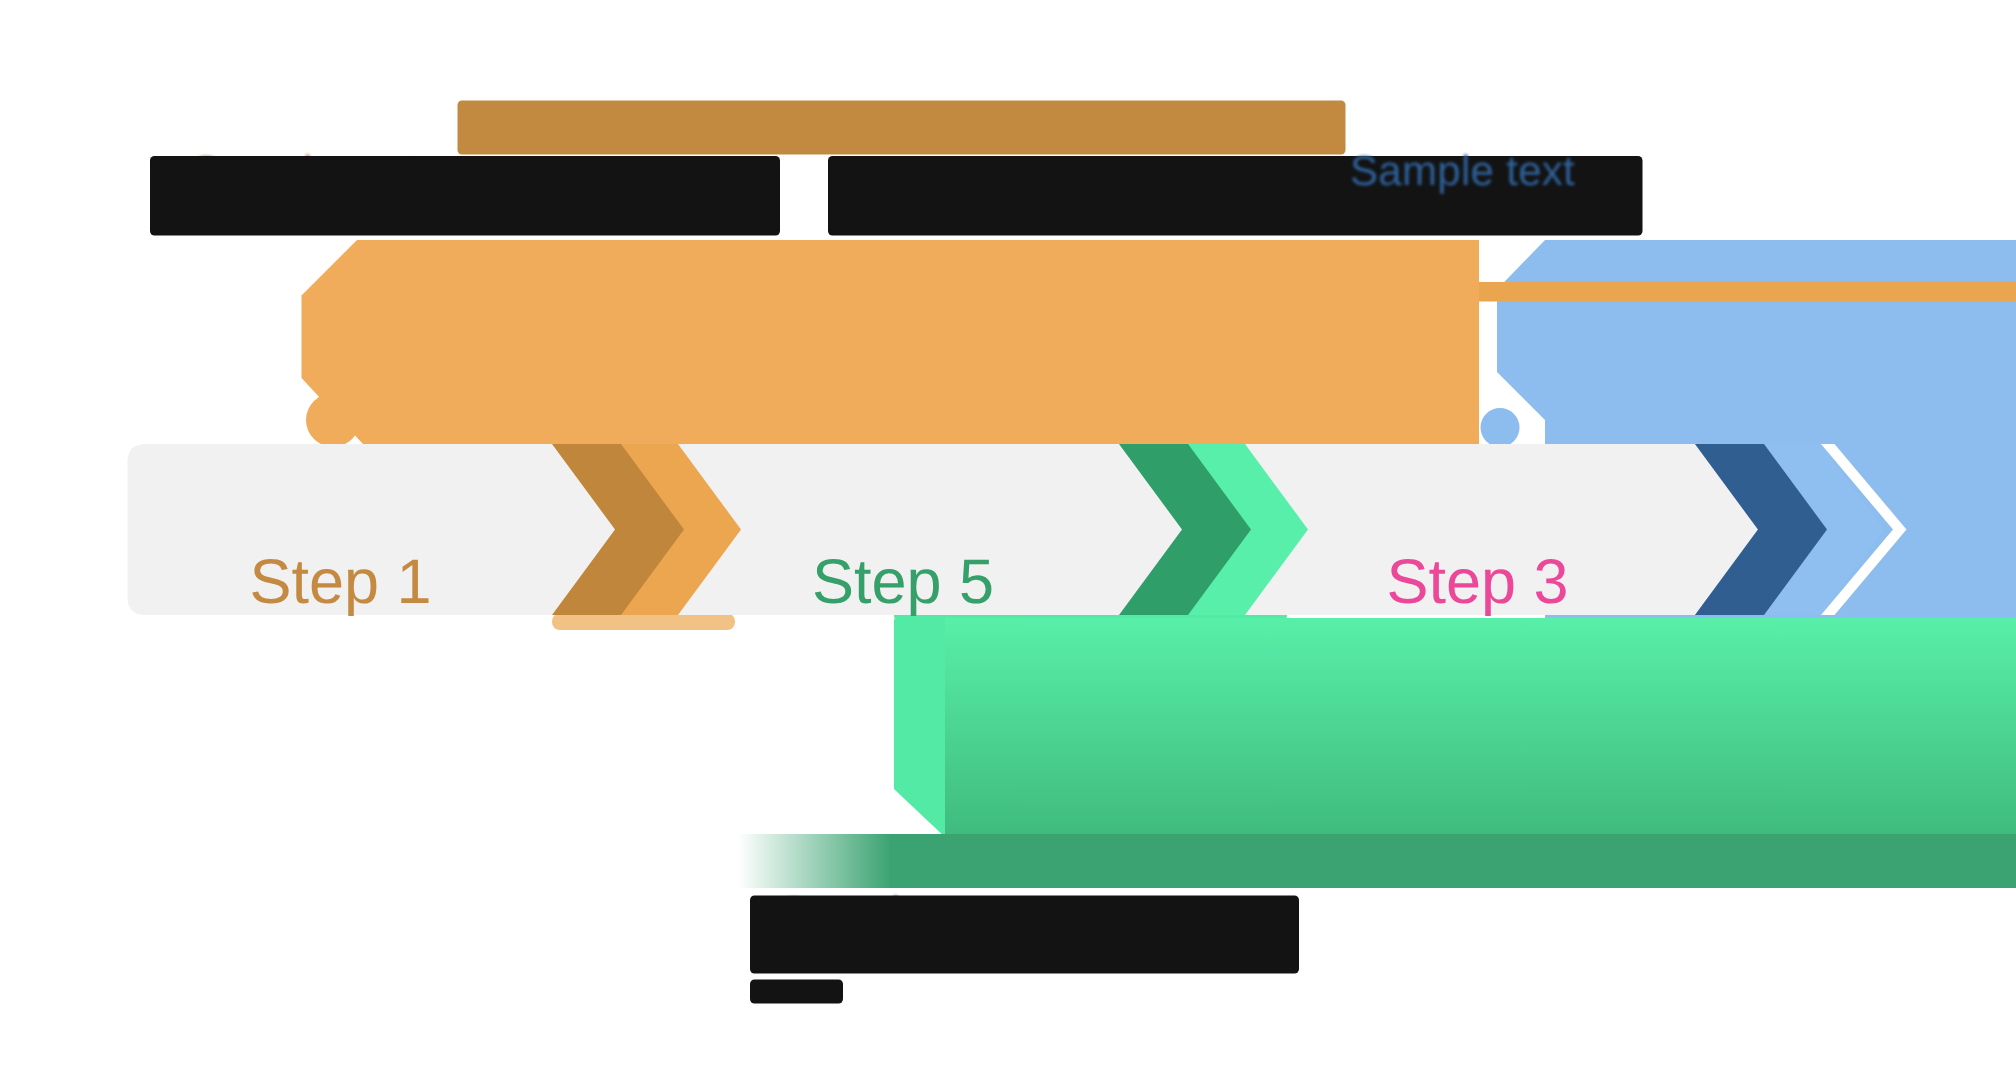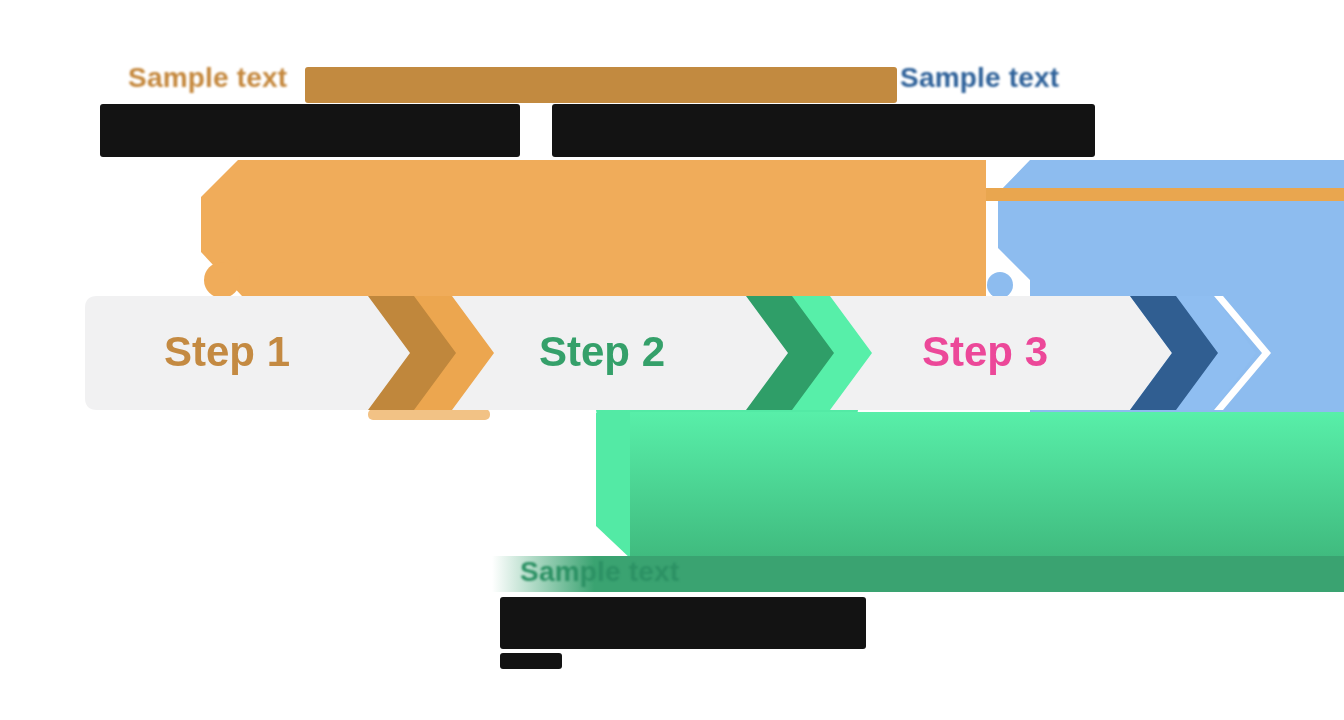--- a/index.html
+++ b/index.html
@@ -1,21 +1,21 @@
 <!DOCTYPE html>
 <html><head>
 <meta charset="utf-8">
 <style>
   html,body{margin:0;padding:0;background:#ffffff;}
   .scene{
     position:relative;width:1344px;height:720px;overflow:hidden;
     background:#ffffff;font-family:"Liberation Sans",sans-serif;
   }
   .scene svg{position:absolute;left:0;top:0;}
-  .txt{position:absolute;font-weight:700;white-space:nowrap;}
+  .txt{position:absolute;font-weight:400;white-space:nowrap;margin-top:36px;}
   .heading{font-size:28px;letter-spacing:0.2px;filter:blur(1.1px);}
   .heading-orange{color:#C4873C;left:128px;top:62px;}
   .heading-blue{color:#2E6199;left:900px;top:62px;}
   .heading-green{color:#2C9164;left:520px;top:556px;filter:blur(1.2px);}
   .step-label{font-size:42px;transform:translate(-50%,-50%);}
   .step1{color:#C48A42;left:227px;top:352px;}
   .step2{color:#35A06A;left:602px;top:352px;}
   .step3{color:#ec4899;left:985px;top:352px;}
   .filler-bar{
     position:absolute;background:#C28A40;border-radius:3px;
@@ -85,20 +85,20 @@
   </svg>
 
   <div class="txt heading heading-orange">Sample text</div>
   <div class="filler-bar"></div>
   <div class="ph-bar ph-top-a"></div>
   <div class="ph-bar ph-top-b"></div>
 
   <div class="txt heading heading-blue">Sample text</div>
 
   <div class="txt step-label step1">Step 1</div>
-  <div class="txt step-label step2">Step 2</div>
+  <div class="txt step-label step2">Step 5</div>
   <div class="txt step-label step3">Step 3</div>
 
   <div class="txt heading heading-green">Sample text</div>
   <div class="ph-bar ph-bottom-a"></div>
   <div class="ph-bar ph-bottom-b"></div>
 
 </div>
 
 </body></html>

